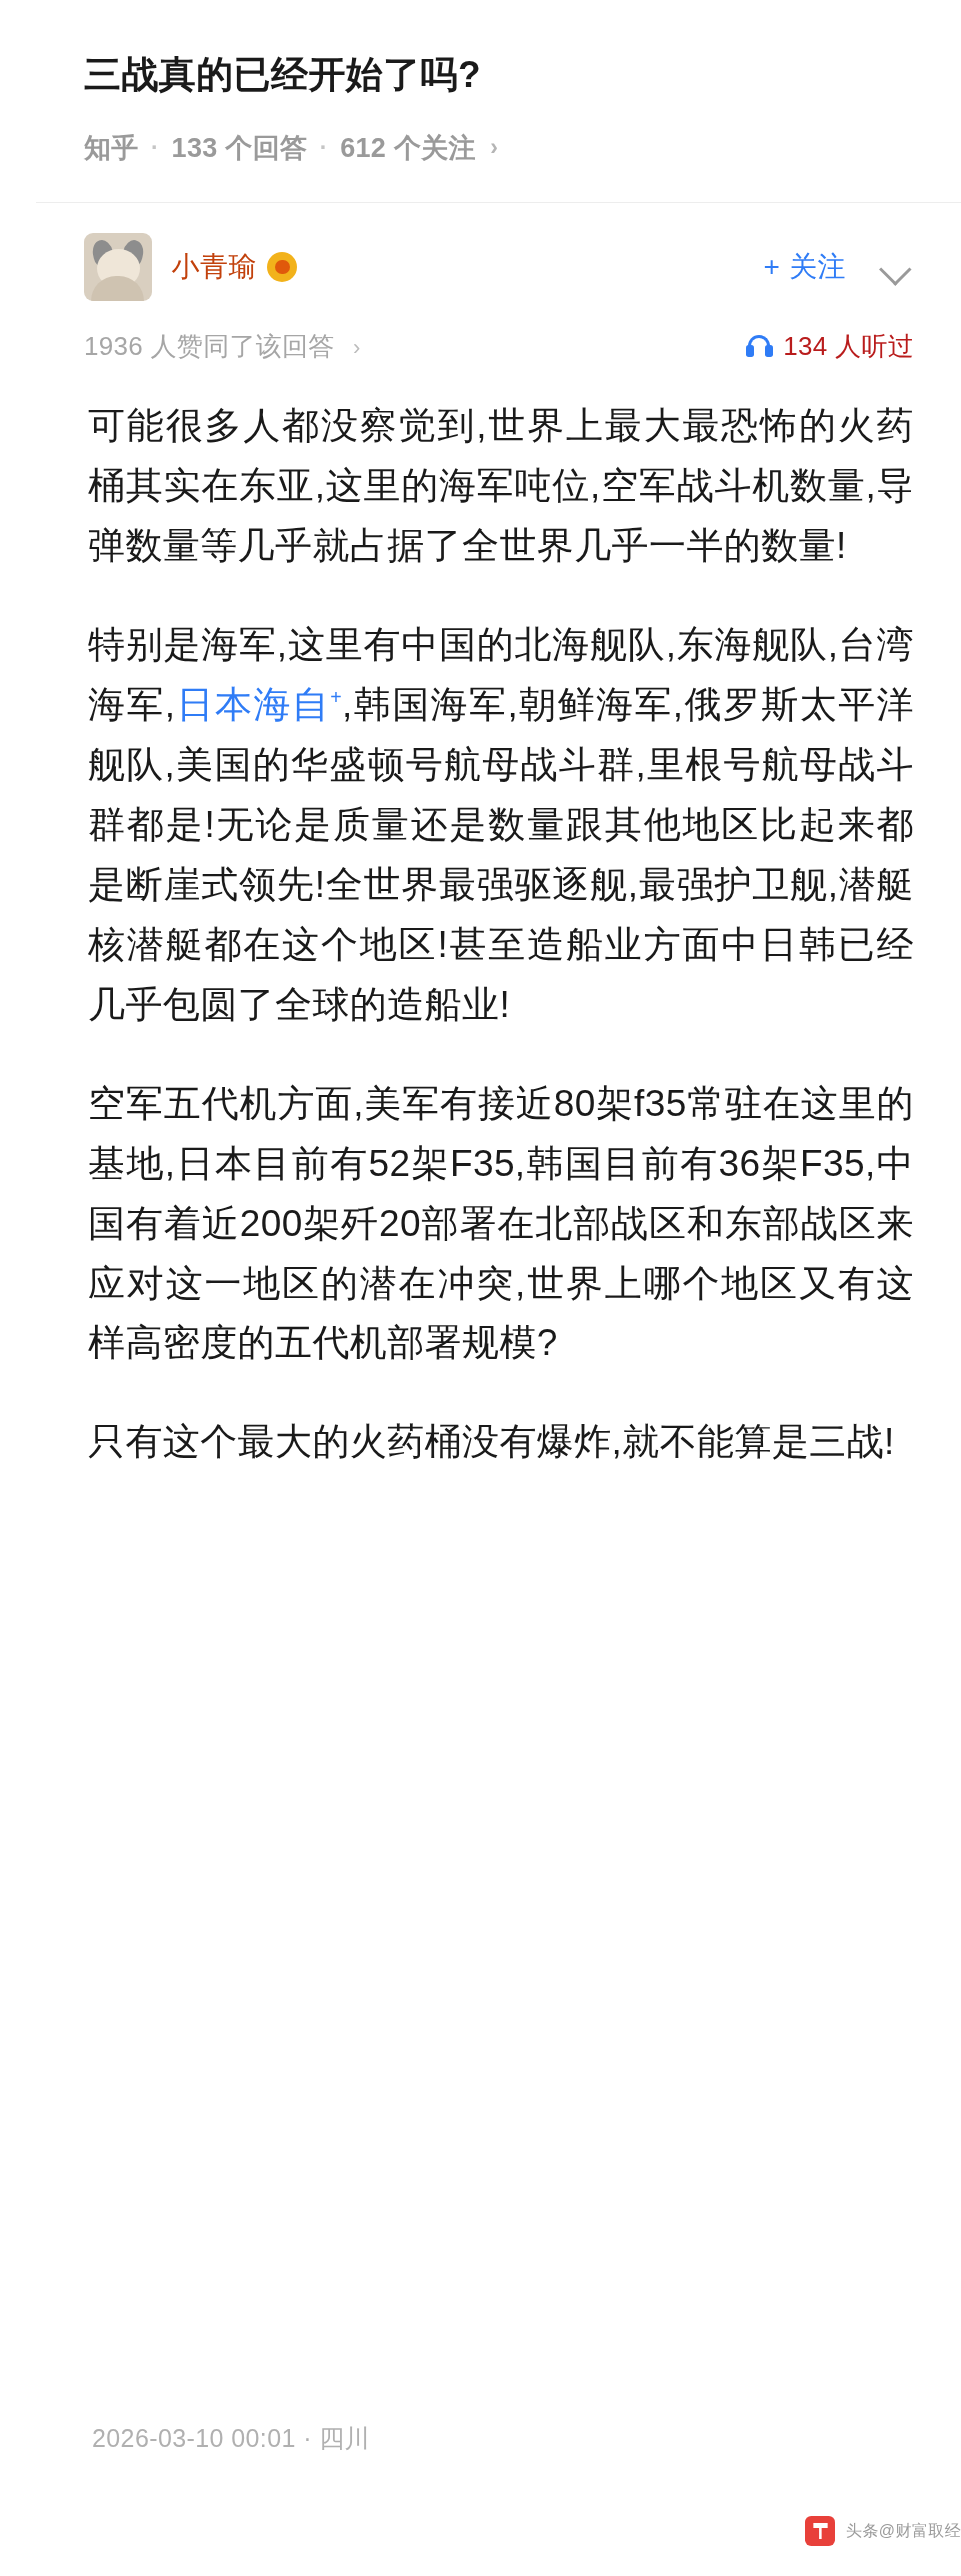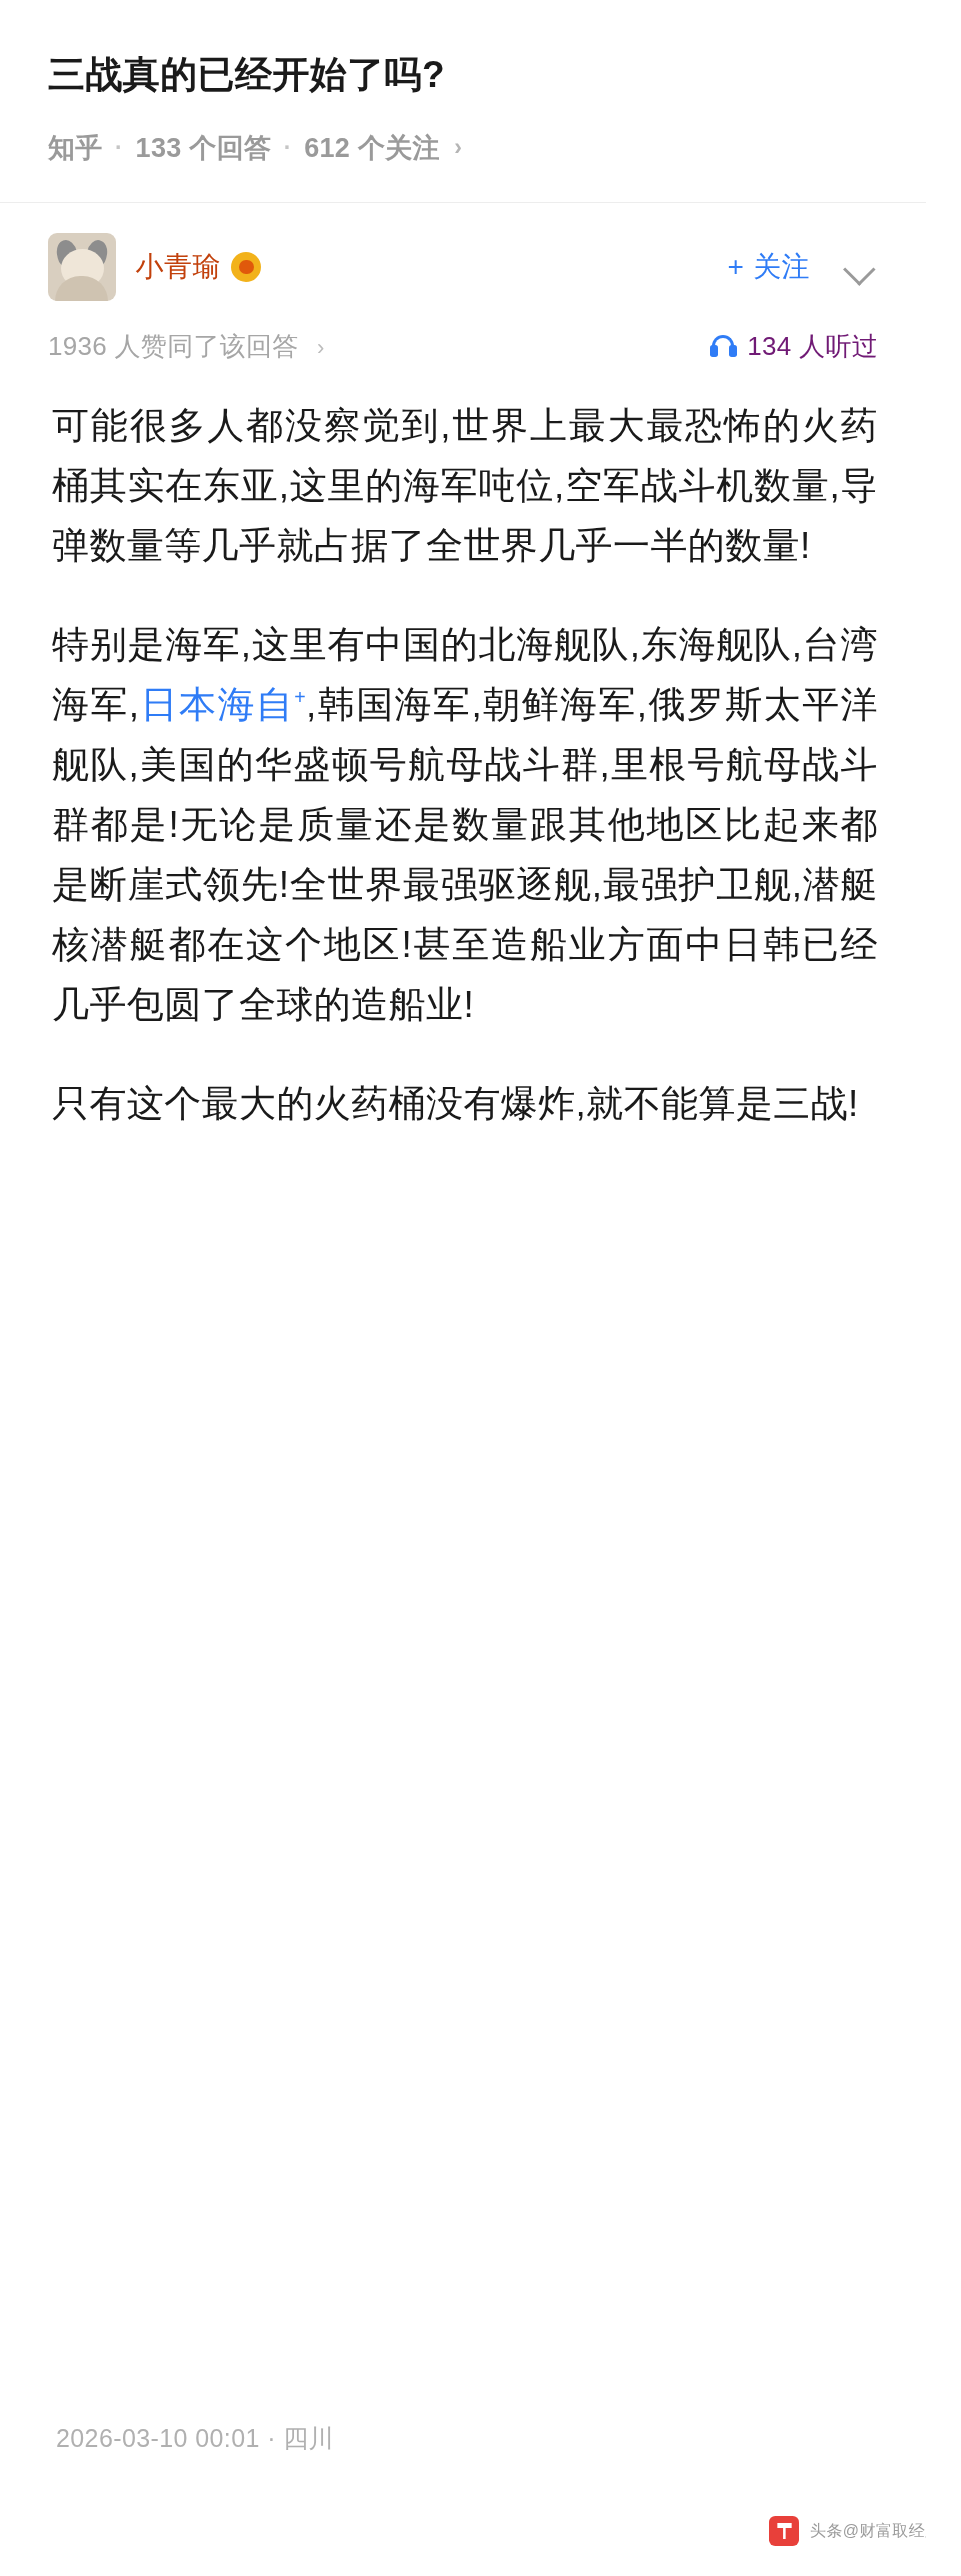--- a/index.html
+++ b/index.html
@@ -8,20 +8,21 @@
     height: 2576px;
     background: #ffffff;
     font-family: "Liberation Sans", "DejaVu Sans", sans-serif;
   }
   .page {
     position: relative;
     width: 926px;
     height: 2576px;
     background: #ffffff;
     overflow: hidden;
+    margin-left: 36px;
   }
 
   
   .question-block {
     padding: 50px 48px 0 48px;
   }
   .question-title {
     font-size: 37px;
     font-weight: bold;
     color: #1a1a1a;
@@ -154,21 +155,21 @@
     letter-spacing: 0.3px;
   }
   .upvote-text .chev {
     margin-left: 10.7px;
     font-size: 22px;
     color: #bcbcbc;
   }
   .stats-spacer { flex: 1 1 auto; }
   .listen {
     font-size: 26px;
-    color: #701a75;
+    color: #b91c1c;
     display: flex;
     align-items: center;
     gap: 10.7px;
     letter-spacing: 0.3px;
   }
   .headphone {
     width: 27px; height: 23px;
     position: relative;
     flex: 0 0 auto;
   }
@@ -311,20 +312,23 @@
   </div>
 
   <div class="answer-body">
     <p class="para">
       <span>可能很多人都没察觉到,世界上最大最恐怖的火药桶其实在东亚,这里的海军吨位,空军战斗机数量,导弹数量等几乎就占据了全世界几乎一半的数量!</span>
     </p>
     <p class="para">
       <span>特别是海军,这里有中国的北海舰队,东海舰队,台湾海军,</span><span class="inline-link"><span>日本海自</span><span class="sup">+</span></span><span>,韩国海军,朝鲜海军,俄罗斯太平洋舰队,美国的华盛顿号航母战斗群,里根号航母战斗群都是!无论是质量还是数量跟其他地区比起来都是断崖式领先!全世界最强驱逐舰,最强护卫舰,潜艇核潜艇都在这个地区!甚至造船业方面中日韩已经几乎包圆了全球的造船业!</span>
     </p>
     <p class="para">
+      <span>空军五代机方面,美军有接近80架f35常驻在这里的基地,日本目前有52架F35,韩国目前有36架F35,中国有着近200架歼20部署在北部战区和东部战区来应对这一地区的潜在冲突,世界上哪个地区又有这样高密度的五代机部署规模?</span>
+    </p>
+    <p class="para">
       <span>只有这个最大的火药桶没有爆炸,就不能算是三战!</span>
     </p>
   </div>
 
   <div class="footer">
     <div class="footer-meta">2026-03-10 00:01 · 四川</div>
     <div class="watermark">
       <div class="wm-logo"></div>
       <div class="wm-text">头条@财富取经路</div>
     </div>

